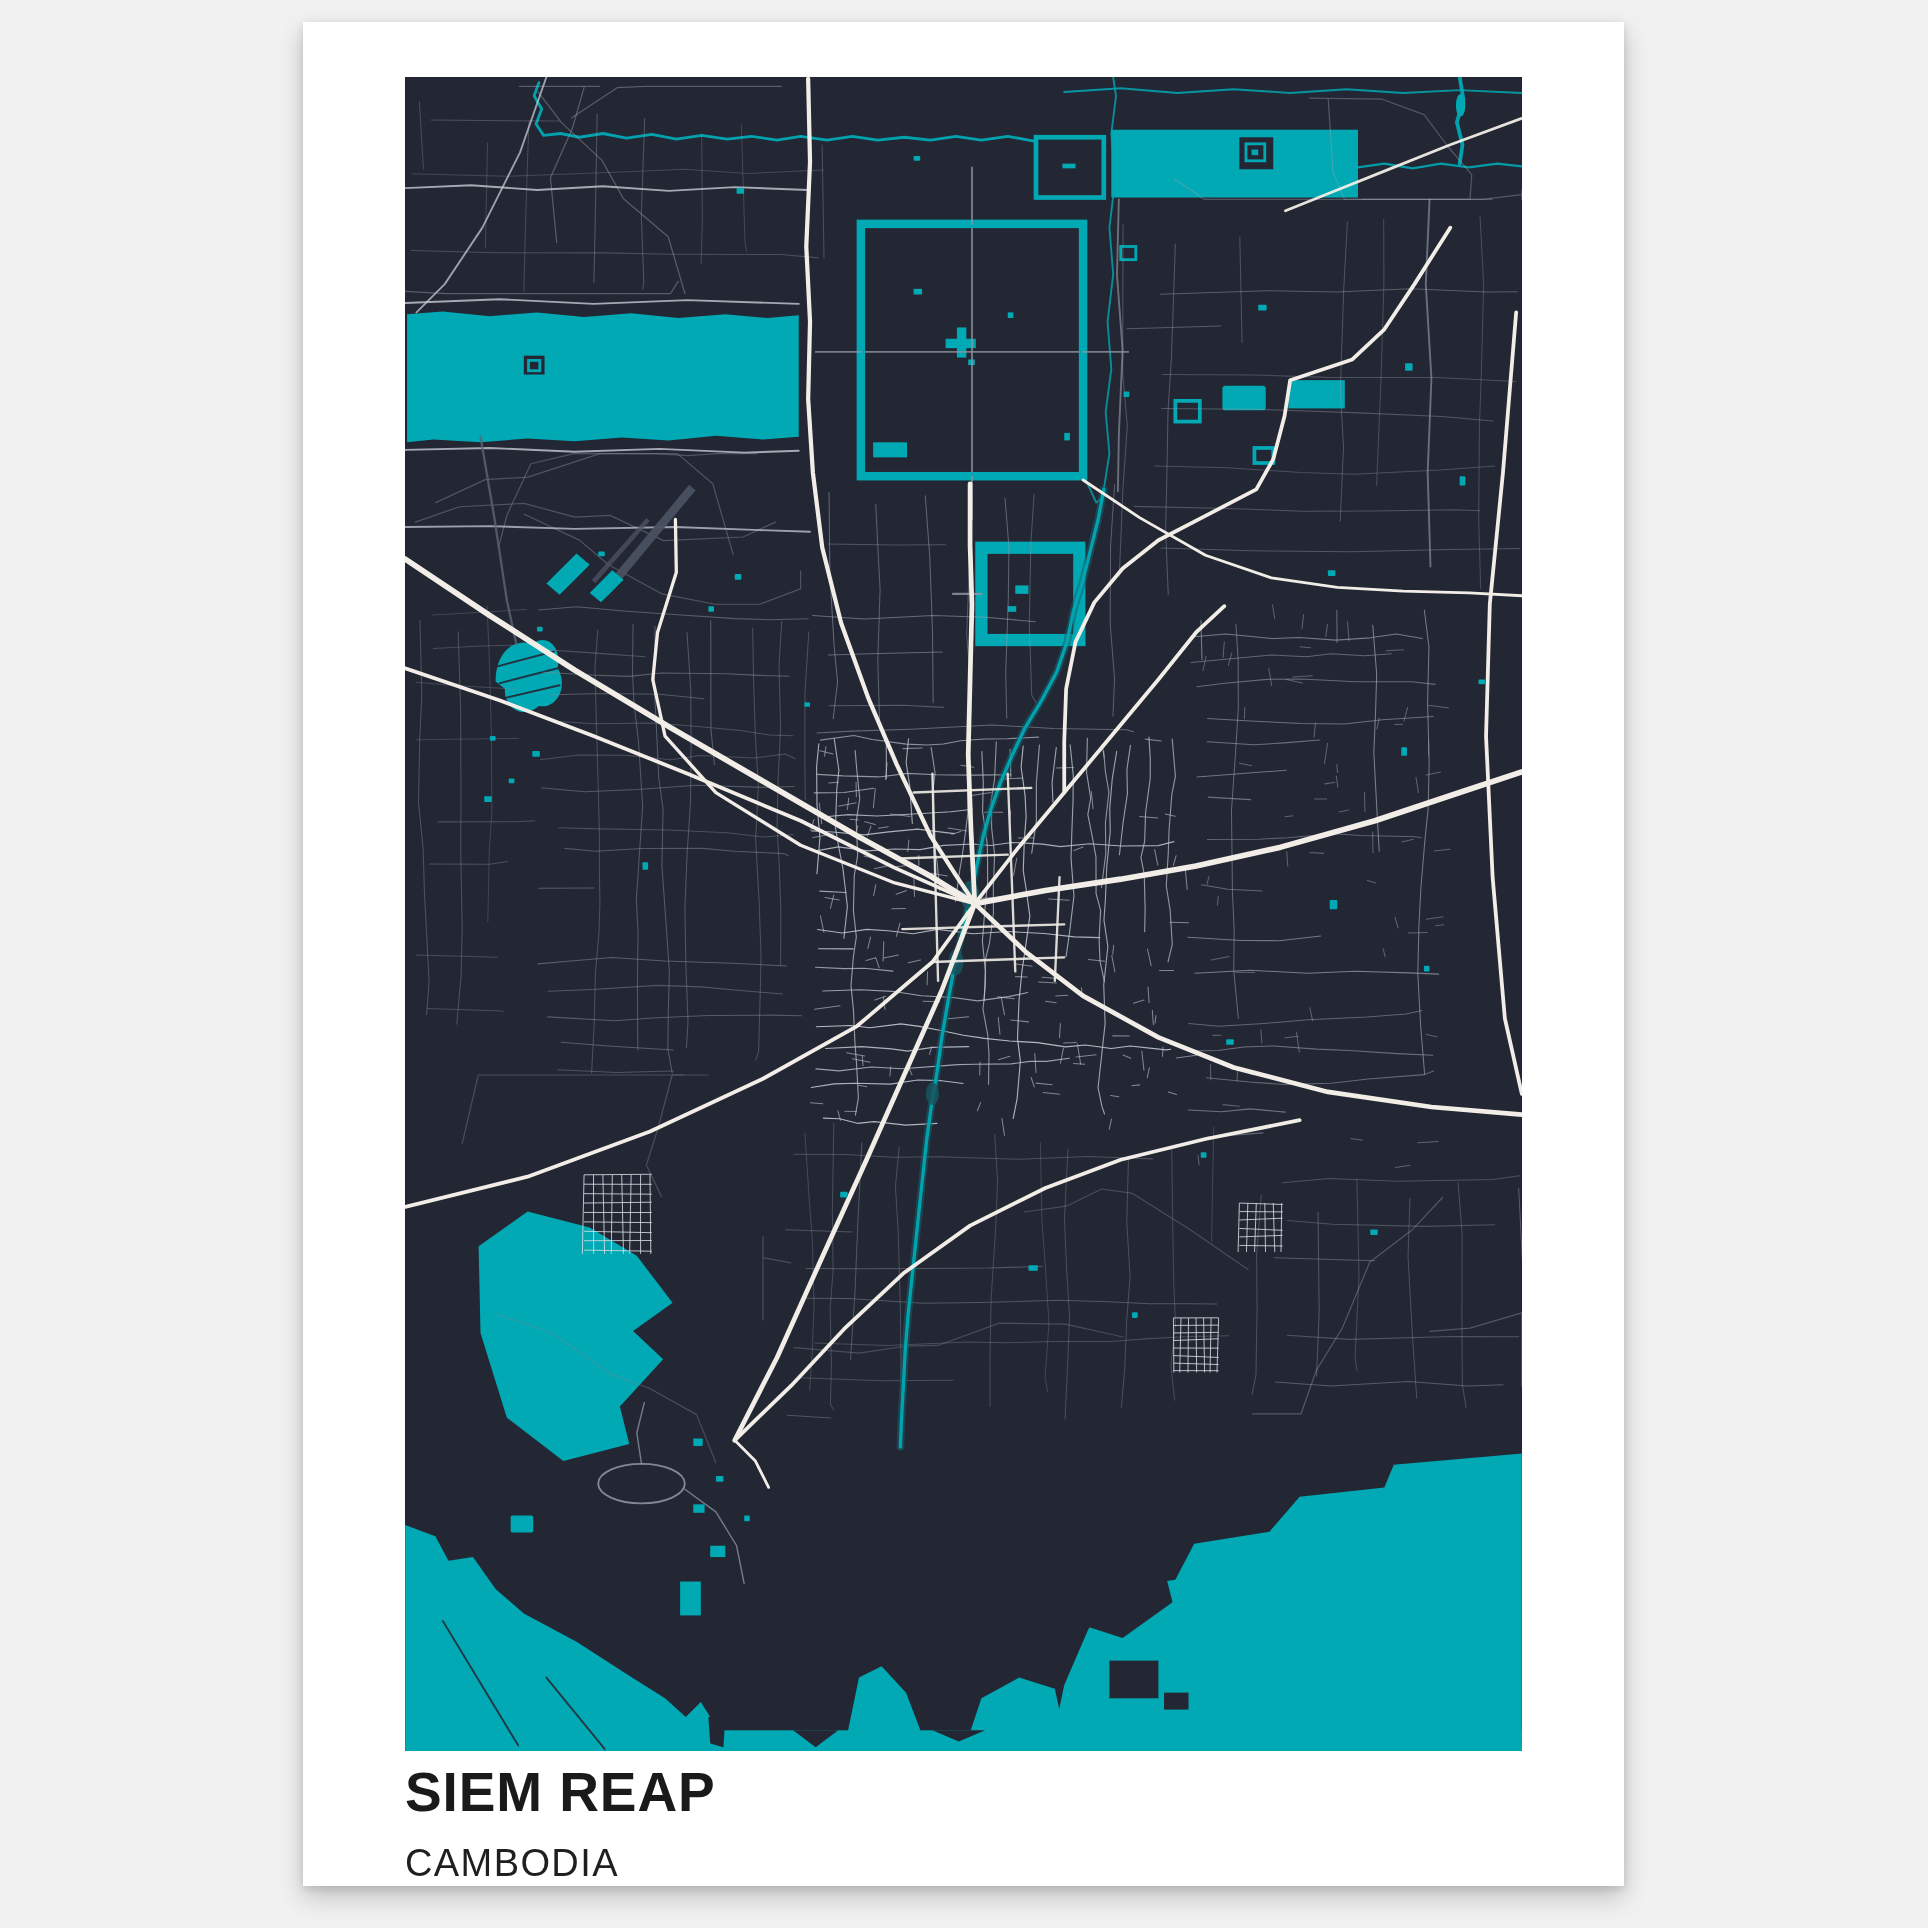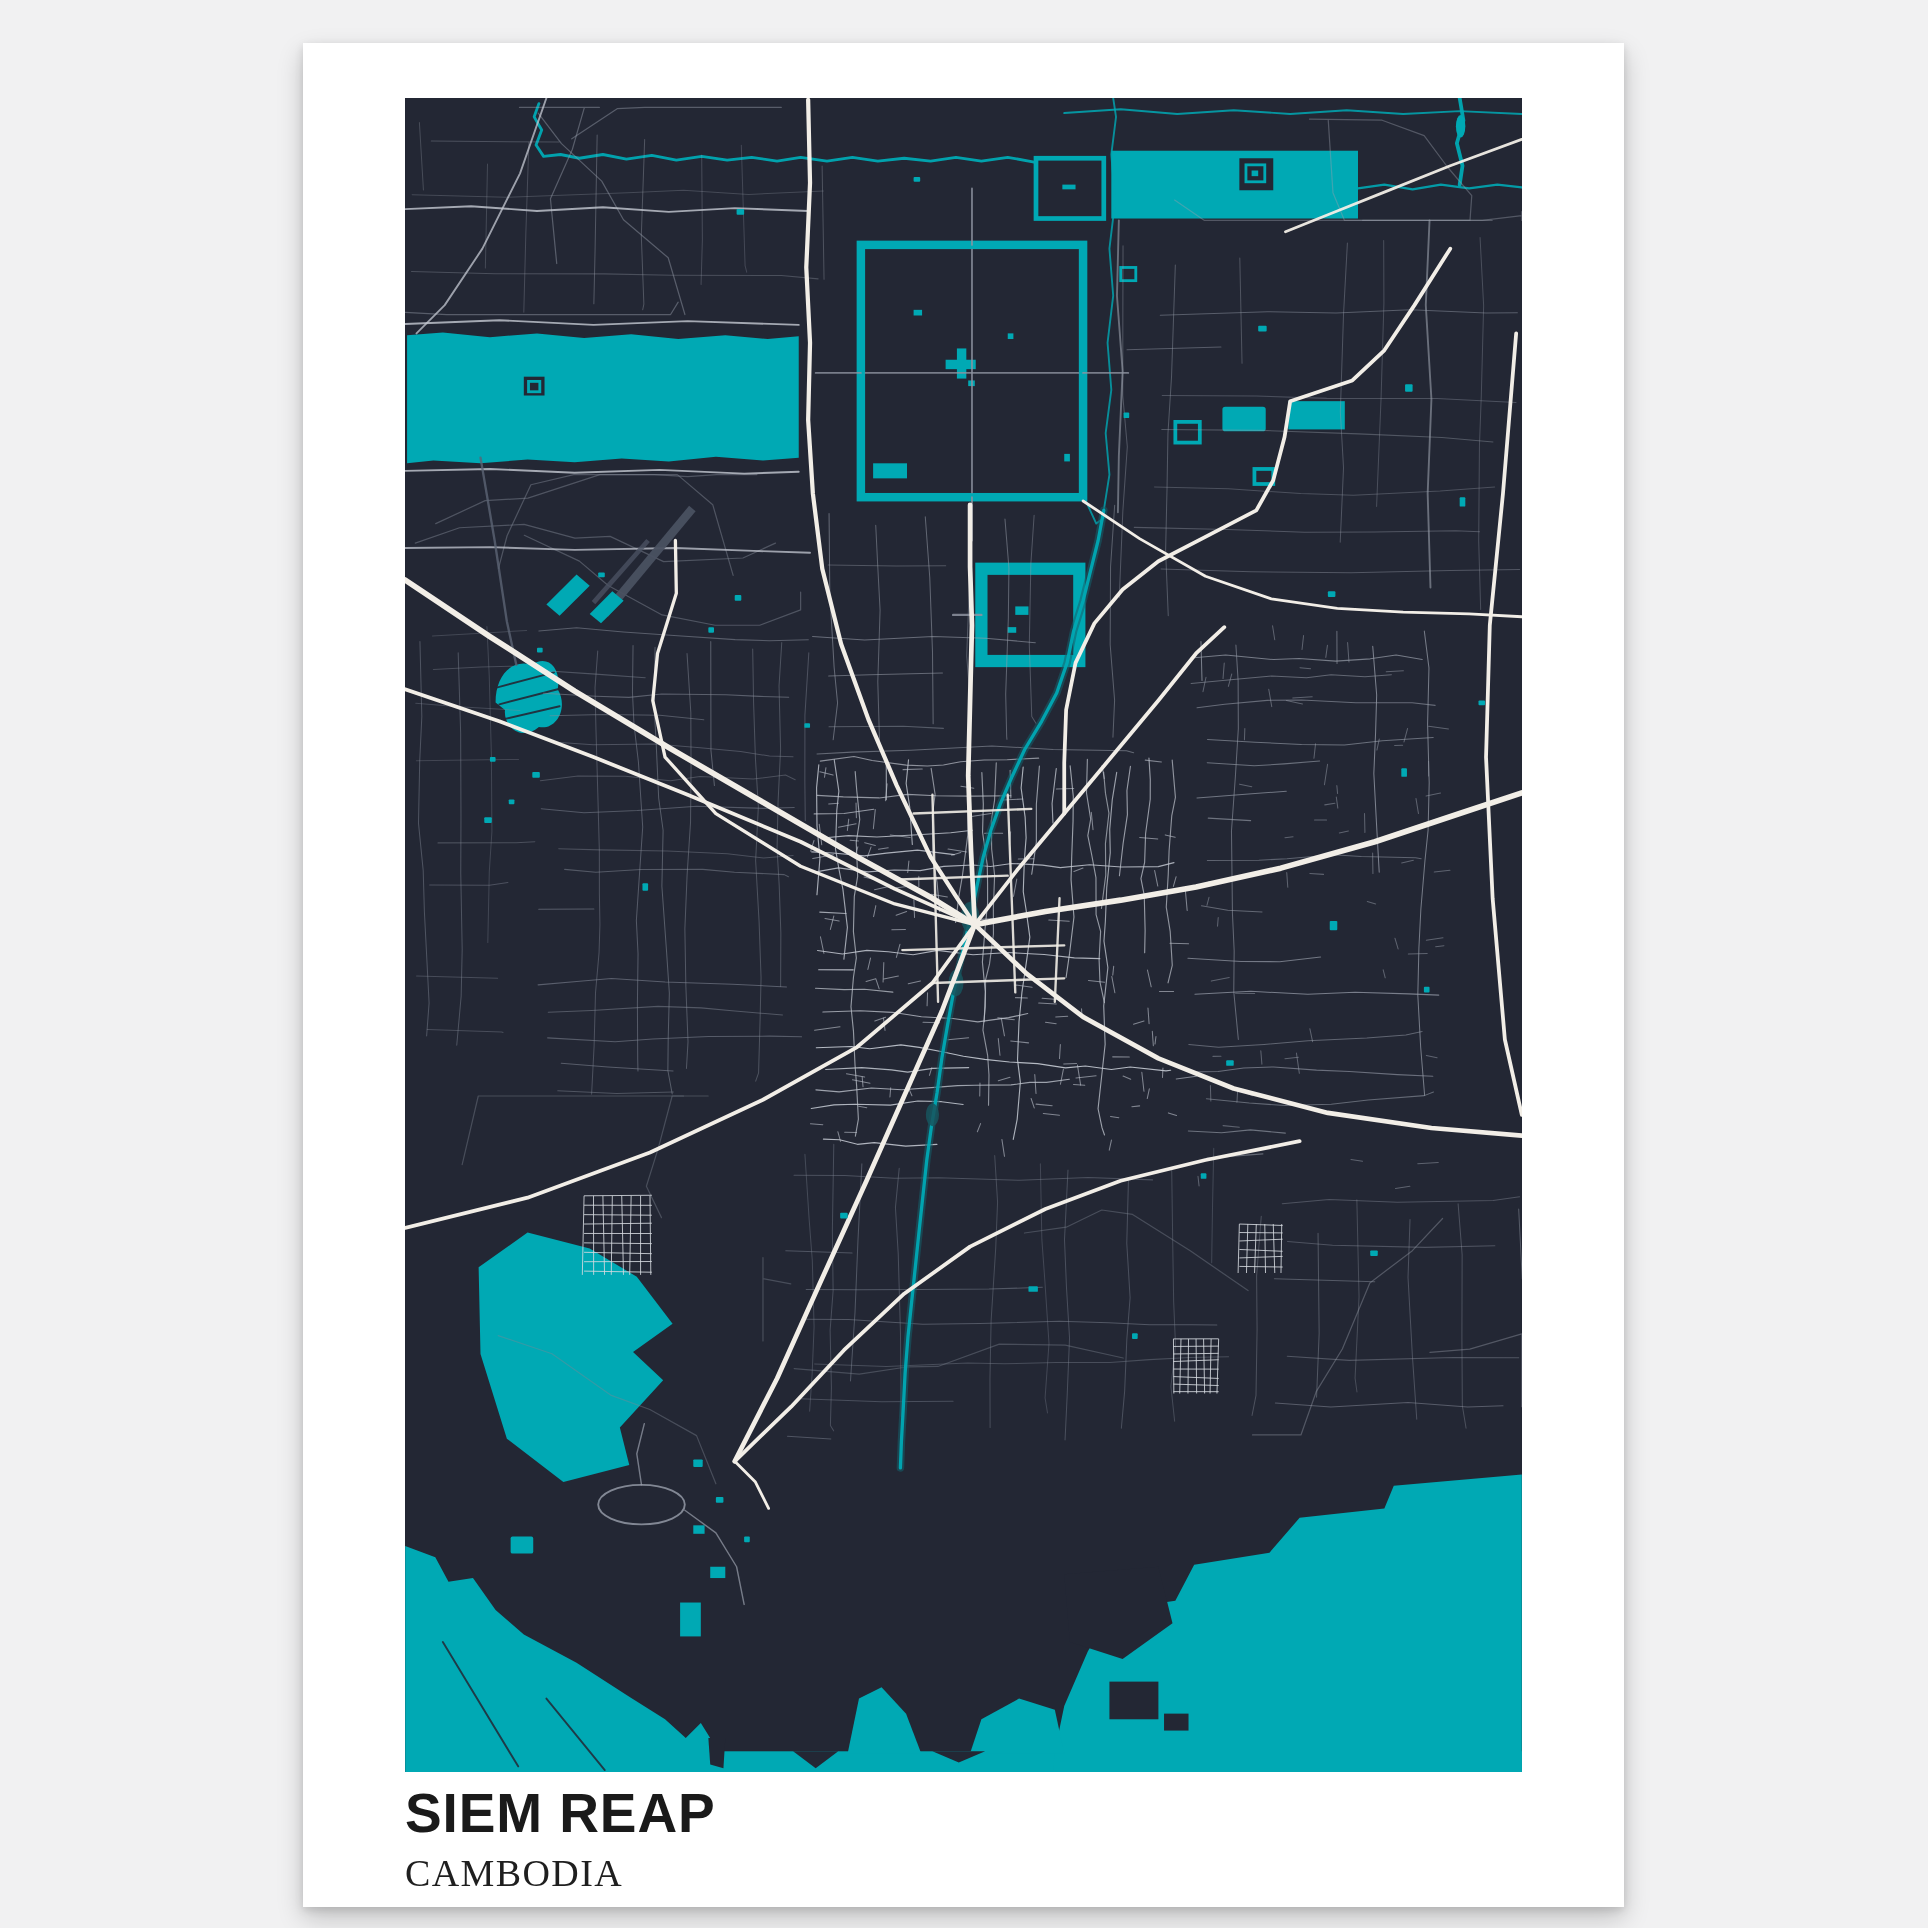--- a/index.html
+++ b/index.html
@@ -1,27 +1,27 @@
 <!DOCTYPE html>
 <html style="--page-bg: #f1f1f2; --paper: #ffffff; --map-bg: #232734; --title: #1a1a1a; --subtitle: #1f1f1f;font-size:15px"><head>
 <meta charset="utf-8">
 <style>
   html,body{margin:0;padding:0;width:1928px;height:1928px;overflow:hidden;
     background:var(--page-bg,#f1f1f2);font-family:"Liberation Sans",sans-serif;}
   .page{position:relative;width:1928px;height:1928px;}
-  .poster{position:absolute;left:303px;top:43px;width:1321px;height:1864px;
+  .poster{position:absolute;left:303px;top:22px;width:1321px;height:1864px;
     background:var(--paper,#ffffff);
     box-shadow:0 11.3px 24.5px rgba(0,0,0,.20),0 2.8px 8.5px rgba(0,0,0,.12);}
   #map{position:absolute;left:102px;top:55px;width:1117px;height:1674px;display:block;
     background:var(--map-bg,#232734);}
   .caption{position:absolute;left:102px;top:1742px;}
   .title{font-size:55px;font-weight:700;letter-spacing:0.9px;line-height:1.05;
     color:var(--title,#1a1a1a);}
-  .subtitle{font-size:38px;font-weight:400;letter-spacing:1.4px;margin-top:8px;
-    color:var(--subtitle,#1f1f1f);font-family:Liberation Serif, serif;}
+  .subtitle{font-size:38px;font-weight:400;letter-spacing:1.4px;margin-top:20px;
+    color:var(--subtitle,#1f1f1f);}
 </style>
 </head>
 <body>
 
 <div class="page">
   <div class="poster">
     <svg id="map" viewBox="0 0 1186 1778" aria-hidden="true">
         <rect x="0" y="0" width="1186" height="1778" fill="#232734" rx="0" fill-opacity="1"></rect>
         <path d="M2,252 L40,249 90,254 140,250 190,255 240,251 290,256 340,252 385,256 418,253 L418,382 L380,385 330,381 280,386 230,383 180,387 130,384 80,388 30,385 2,388 Z" fill="#00a9b4" fill-opacity="1"></path>
         <rect x="126" y="296" width="22" height="20" fill="#232734" rx="0" fill-opacity="1"></rect>

